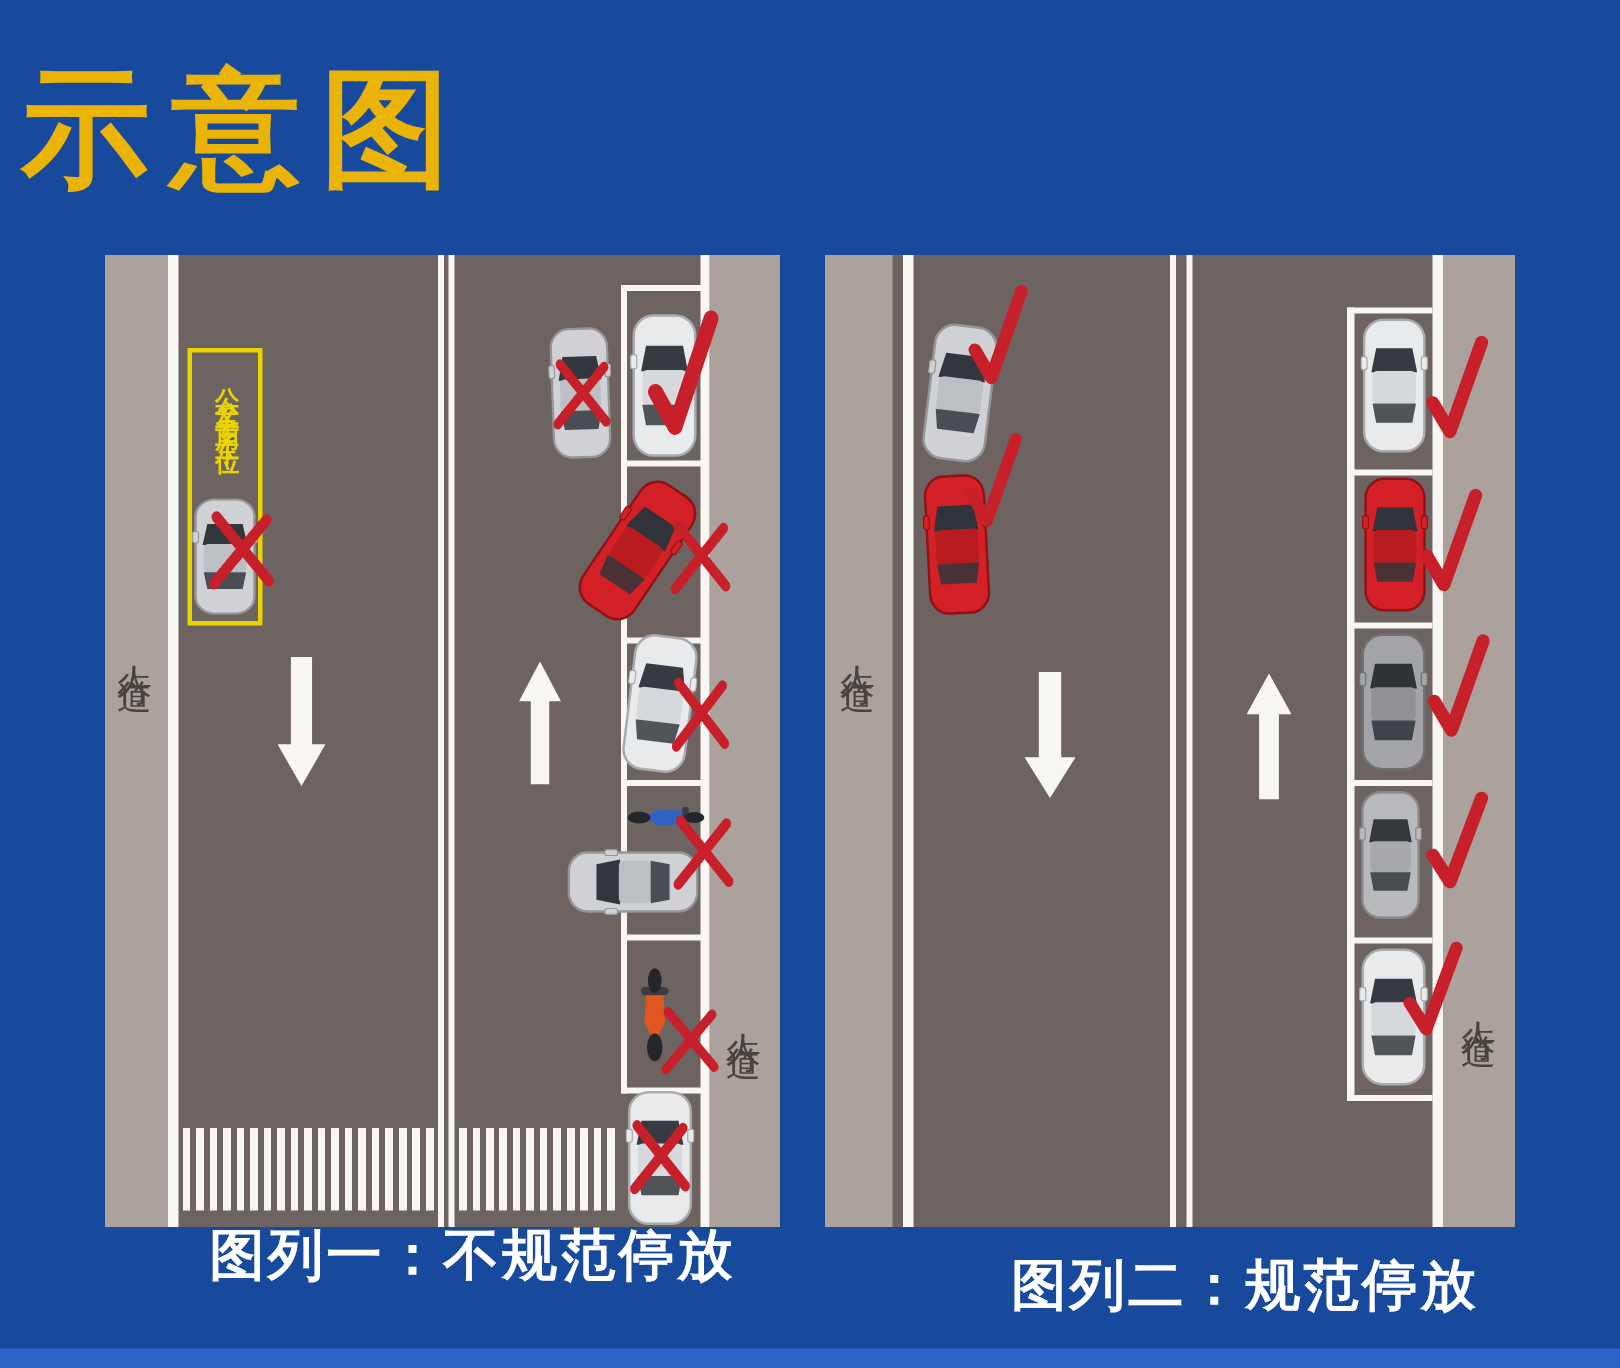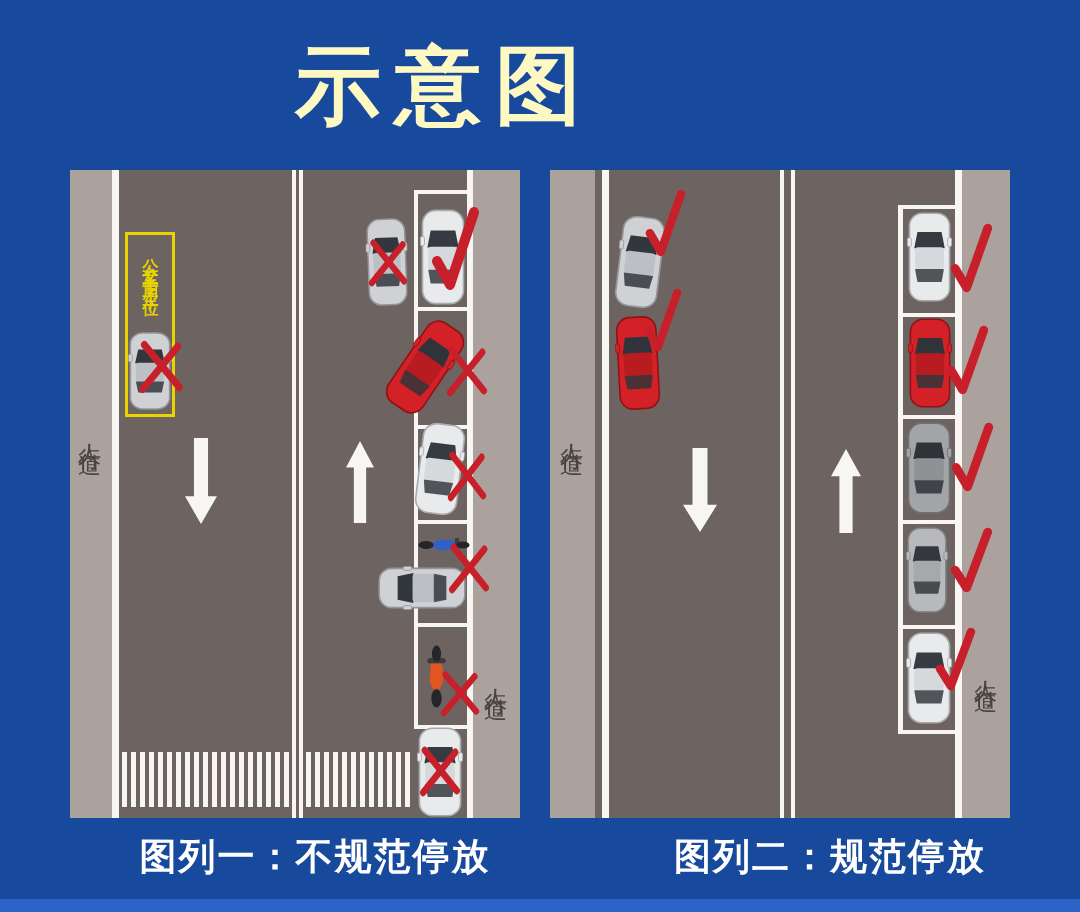--- a/index.html
+++ b/index.html
@@ -3,21 +3,21 @@
 <meta charset="utf-8">
 <style>
   html,body{margin:0;padding:0}
   body{
     width:1080px;height:912px;position:relative;overflow:hidden;
     background:#17499d;
     font-family:"Liberation Sans", sans-serif;
   }
   .title{
     position:absolute;top:28px;left:0;width:876px;margin:0;
-    text-align:center;color:#fef9c3;font-size:86px;font-weight:900;
+    color:#eab308;font-size:86px;font-weight:900;
     letter-spacing:14px;text-indent:14px;
   }
   .panel{position:absolute;overflow:hidden}
   .sidewalk{position:absolute;top:0;height:100%}
   .rline{position:absolute}
   .crosswalk{position:absolute}
   .bus-zone{
     position:absolute;box-sizing:border-box;
     display:flex;justify-content:center;align-items:flex-start;
     padding-top:10px;
@@ -28,21 +28,21 @@
   .swlabel{
     position:absolute;writing-mode:vertical-rl;
     font-size:23px;letter-spacing:5px;font-weight:500;
   }
   .vehicle,.mark,.arrow{position:absolute}
   .vehicle svg,.mark svg,.arrow svg{display:block}
   .caption{
     position:absolute;color:#ffffff;font-size:37px;font-weight:700;
     text-align:center;letter-spacing:2px;white-space:nowrap;
   }
-  #cap0{left:90px;top:832px;width:450px}
+  #cap0{left:90px;top:812px;width:450px}
   #cap1{left:620px;top:832px;width:420px}
   .bottom-band{position:absolute;left:0;bottom:0;width:100%;height:13px}
 </style>
 </head>
 <body style="background: rgb(23, 73, 157);">
 
 <div>
   <h1 class="title">示意图</h1>
   <div class="panel" style="left: 70px; top: 170px; width: 450px; height: 648px; background: rgb(109, 99, 96);">
       <div class="sidewalk" style="left: 0px; width: 42px; background: rgb(171, 162, 157);"></div>

